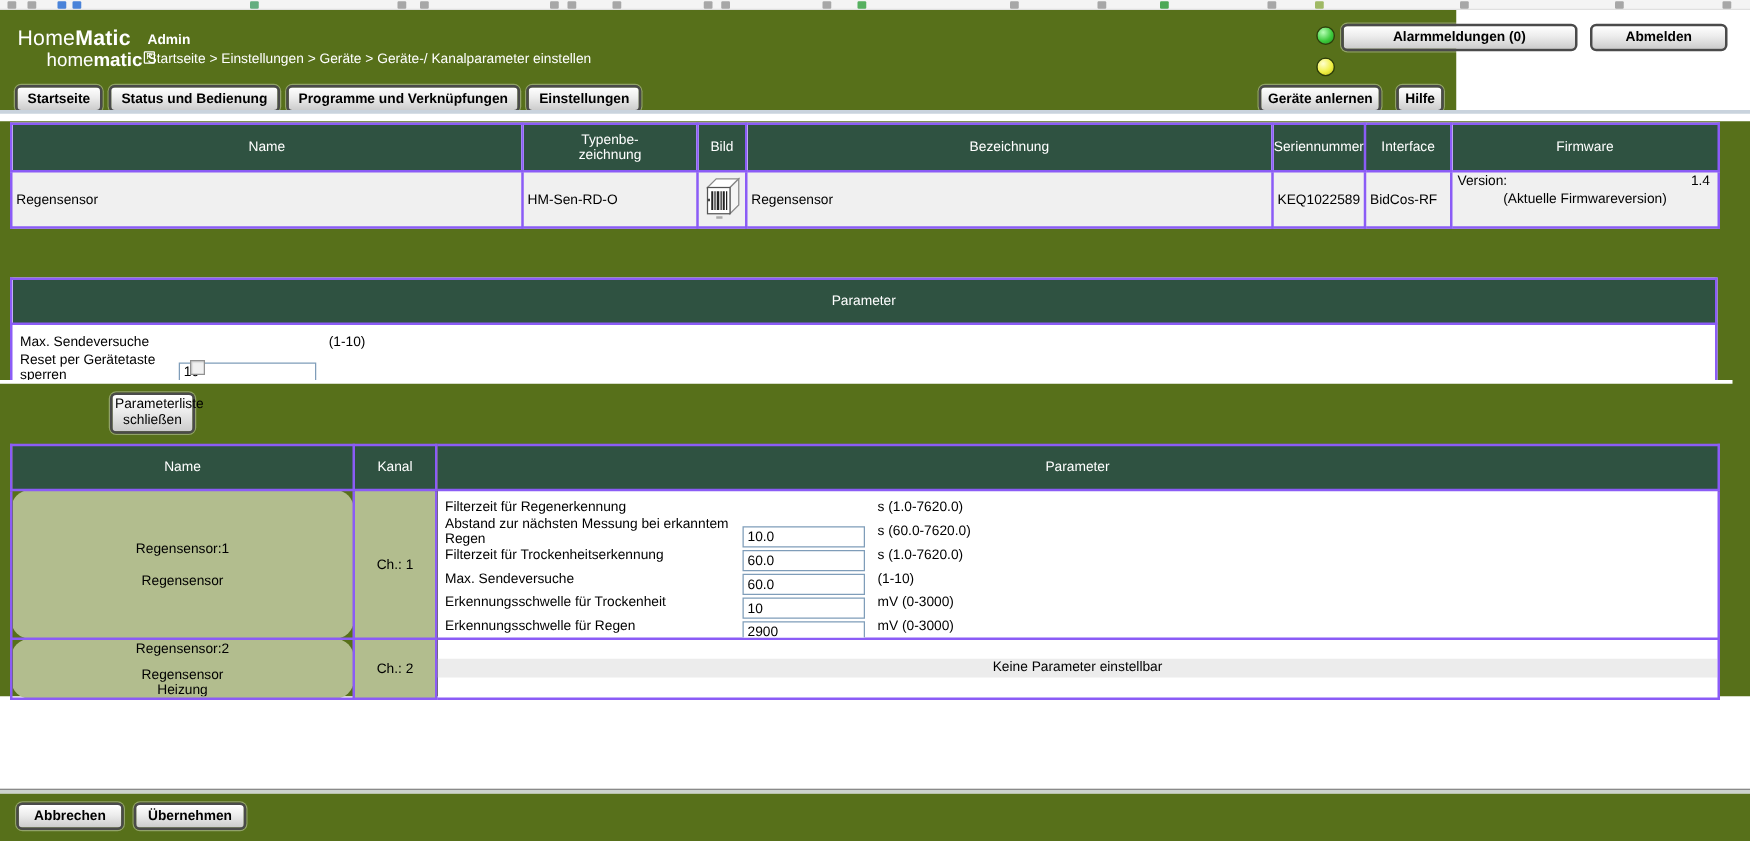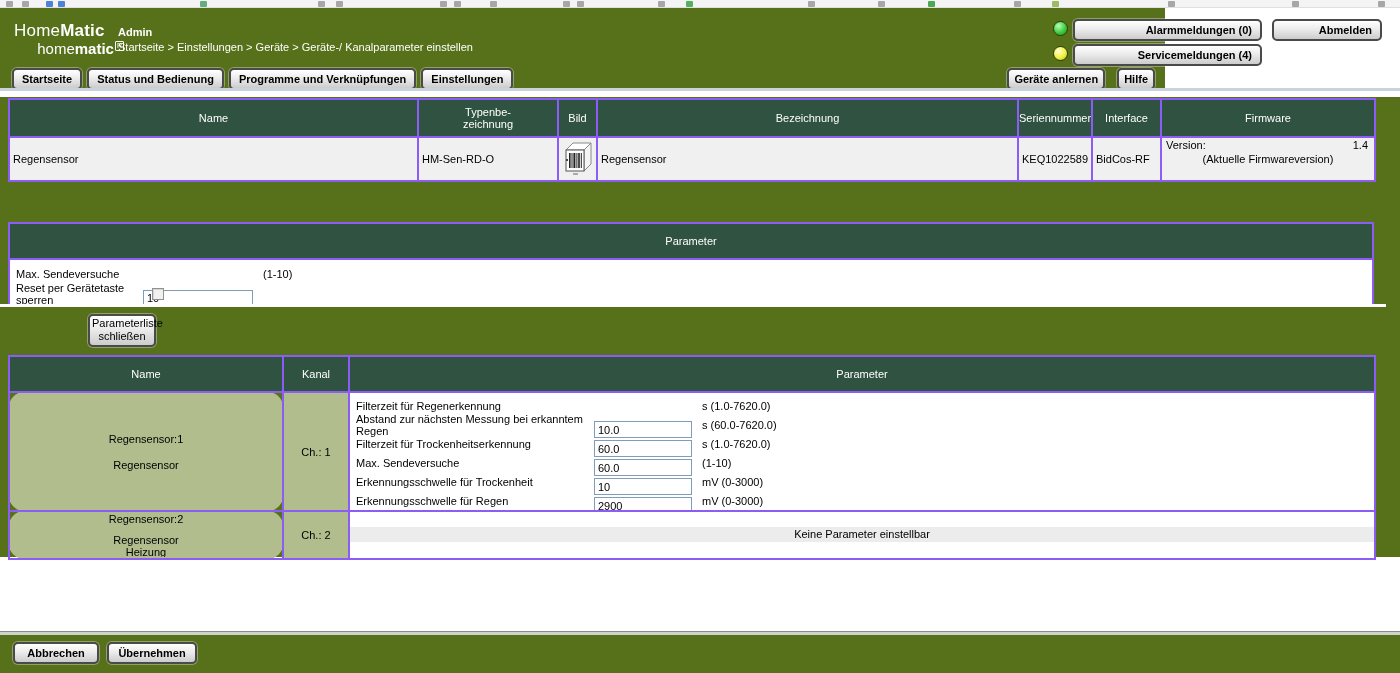--- a/index.html
+++ b/index.html
@@ -24,21 +24,21 @@
   #led-alarm { left:1053px; top:13px; background:radial-gradient(circle at 35% 30%, #b6ffb6, #3ecb3e 55%, #1d8f1d); }
   #led-service { left:1053px; top:38px; background:radial-gradient(circle at 35% 30%, #ffffcf, #f0f044 55%, #b9b915); }
   .btn {
     display:inline-block; text-align:center; font-family:"Liberation Sans", sans-serif;
     font-size:11px; font-weight:bold; color:#000; cursor:pointer;
     border:2px solid #4a4a4a; border-radius:5px;
     background:linear-gradient(180deg, #ffffff 0%, #ececec 45%, #cccccc 100%);
     box-shadow:0 0 0 1px rgba(255,255,255,.35), inset 0 1px 0 #fff;
     padding:2px 8px; line-height:14px; white-space:nowrap;
   }
-  .btn-abs { position:absolute;text-align:right; }
+  .btn-abs { position:absolute; }
   #btn-alarm { left:1073px; top:11px; width:189px; }
   #btn-logout { left:1272px; top:11px; width:110px; }
   #btn-service { left:1073px; top:36px; width:189px; }
   #nav-left { position:absolute; left:12px; top:60px; display:flex; gap:5px; }
   #nav-right { position:absolute; right:10px; top:60px; display:flex; gap:12px; }
   #nav-right .btn { padding:2px 5px; }
   
   #hdr-line { position:absolute; left:0; top:88px; width:1400px; height:3px; background:#c9d3dd; }
   
   #content { position:absolute; left:0; top:97px; width:1400px; height:460px; background:#57701a; }
@@ -131,21 +131,20 @@
       <div class="l1"><span>Home</span><b>Matic</b></div>
       <div class="l2"><span>home</span><b>matic</b><span class="reg-box">R</span></div>
     </div>
     <div id="admin">Admin</div>
     <div id="breadcrumb">Startseite &gt; Einstellungen &gt; Geräte &gt; Geräte-/ Kanalparameter einstellen</div>
 
     <div class="led" id="led-alarm"></div>
     <div class="btn btn-abs" id="btn-alarm">Alarmmeldungen (0)</div>
     <div class="btn btn-abs" id="btn-logout">Abmelden</div>
     <div class="led" id="led-service"></div>
-    <div class="btn btn-abs" id="btn-service">Servicemeldungen (4)</div>
 
     <div id="nav-left">
       <div class="btn">Startseite</div>
       <div class="btn">Status und Bedienung</div>
       <div class="btn">Programme und Verknüpfungen</div>
       <div class="btn">Einstellungen</div>
     </div>
     <div id="nav-right">
       <div class="btn">Geräte anlernen</div>
       <div class="btn">Hilfe</div>

